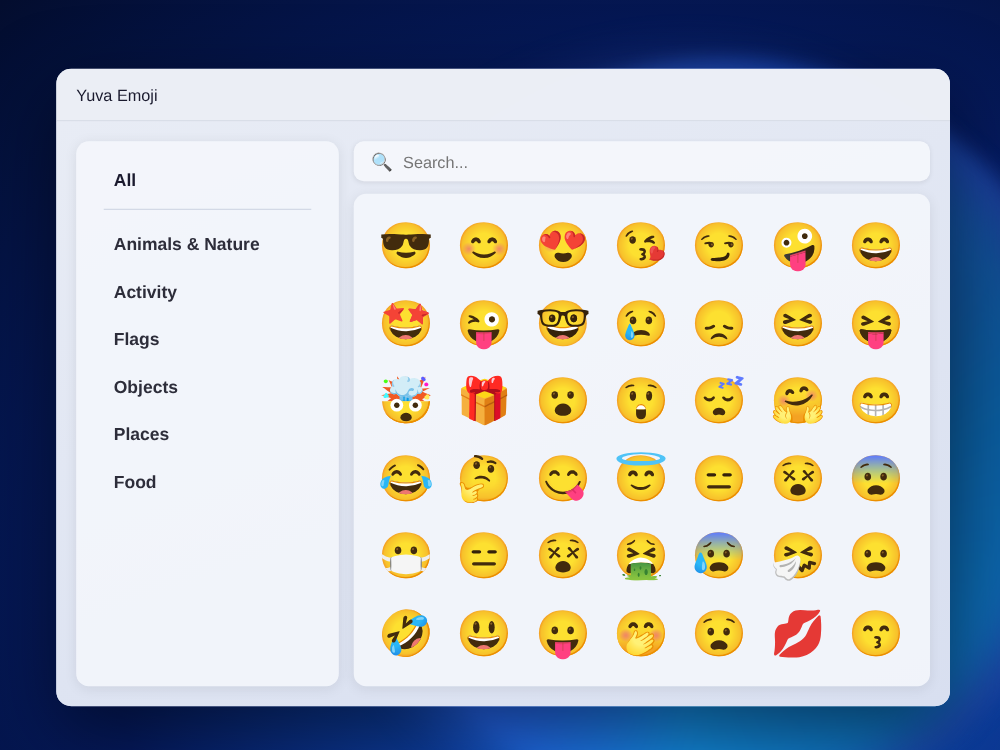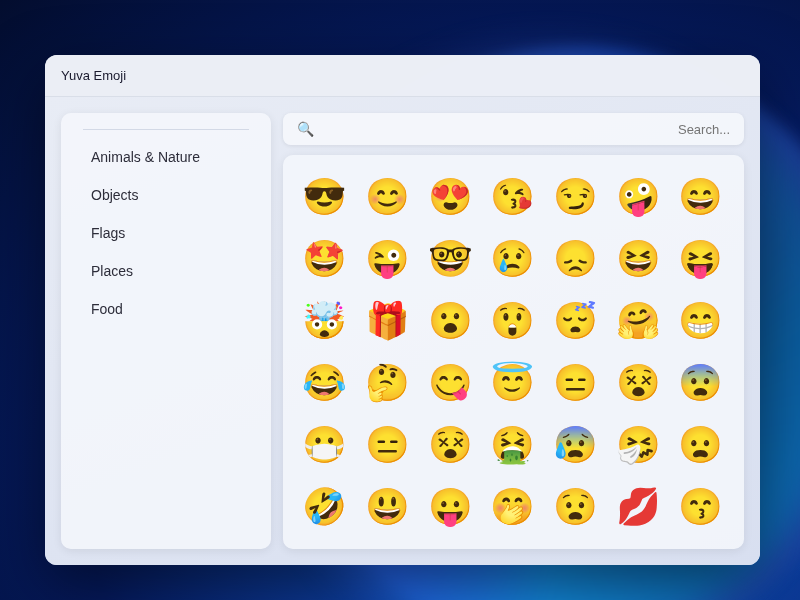--- a/index.html
+++ b/index.html
@@ -77,22 +77,22 @@
       overflow: hidden;
       display: flex;
       flex-direction: column;
     }
 
     
     .title-bar {
       height: 42px;
       background: rgba(235, 238, 245, 0.95);
       display: flex;
-      align-items: center;
-      padding: 0 16px;
+      align-items: flex-end;
+      padding: 12px 16px;
       border-bottom: 1px solid rgba(200, 205, 220, 0.5);
       flex-shrink: 0;
     }
 
     .title-bar-text {
       font-size: 13px;
       color: #1a1a2e;
       font-weight: 400;
     }
 
@@ -119,20 +119,21 @@
     }
 
     .sidebar-item {
       padding: 10px 22px;
       font-size: 14px;
       color: #2d2d3a;
       cursor: pointer;
       border-radius: 6px;
       margin: 1px 8px;
       transition: background 0.15s;
+      font-weight: bold;
     }
 
     .sidebar-item.active {
       font-weight: 600;
       color: #1a1a2e;
       background: transparent;
     }
 
     .sidebar-separator {
       height: 1px;
@@ -166,21 +167,20 @@
       flex-shrink: 0;
     }
 
     .search-input {
       border: none;
       background: transparent;
       outline: none;
       font-size: 13px;
       color: #555;
       width: 100%;
-      text-align: right;
     }
 
     
     .emoji-grid-container {
       flex: 1;
       background: rgba(245, 247, 252, 0.85);
       border-radius: 10px;
       padding: 14px;
       box-shadow: 0 2px 10px rgba(0,0,0,0.08);
       overflow: hidden;
@@ -215,30 +215,36 @@
 <div class="app-window">
 
   <div class="title-bar">
     <span class="title-bar-text">Yuva Emoji</span>
   </div>
 
   <div class="app-body">
 
     <div class="sidebar">
 
+      <div class="sidebar-item active">
+        <span>All</span>
+      </div>
       <div class="sidebar-separator"></div>
 
       <div class="sidebar-item">
         <span>Animals &amp; Nature</span>
       </div>
       <div class="sidebar-item">
+        <span>Activity</span>
+      </div>
+      <div class="sidebar-item">
+        <span>Flags</span>
+      </div>
+      <div class="sidebar-item">
         <span>Objects</span>
-      </div>
-      <div class="sidebar-item">
-        <span>Flags</span>
       </div>
       <div class="sidebar-item">
         <span>Places</span>
       </div>
       <div class="sidebar-item">
         <span>Food</span>
       </div>
     </div>
 
     <div class="main-content">

